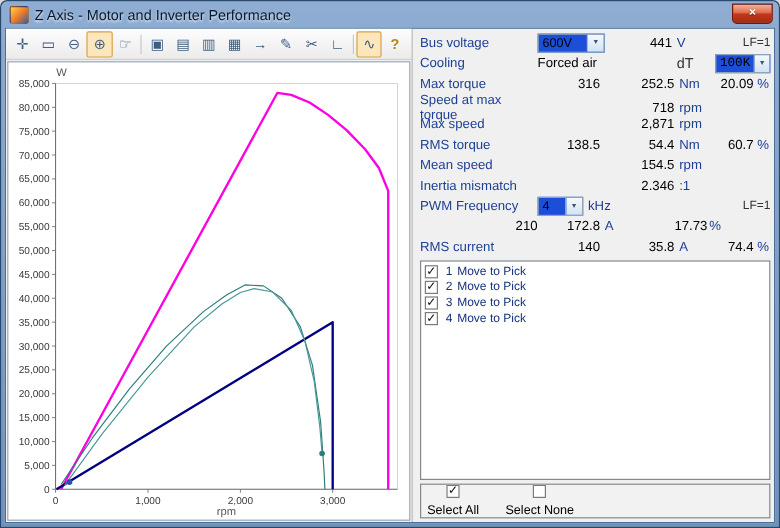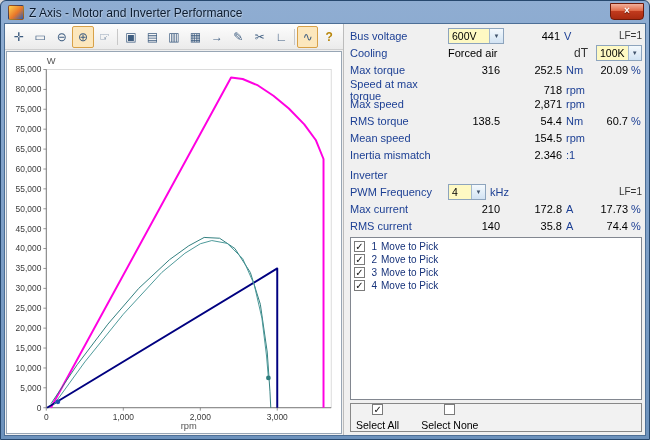--- a/index.html
+++ b/index.html
@@ -30,27 +30,27 @@
   .prow{display:grid;grid-template-columns:98px 52px 62px 26px 40px 1fr;align-items:center;height:17px;}
   .frow{display:flex;align-items:center;height:17px;}
   .lab{color:#1c3f94;}
   .num{text-align:right;color:#000;}
   .unit{color:#1c3f94;padding-left:4px;}
   .pctu{color:#1c3f94;padding-left:3px;}
   .lf{margin-left:auto;color:#333;font-size:10px;}
   .w98{flex:0 0 98px;}
   .w56{flex:0 0 56px;}
   .val{color:#000;}
-  .dd{display:inline-flex;align-items:stretch;height:16px;border:1px solid #8da4bd;background:#fef9c3;
+  .dd{display:inline-flex;align-items:stretch;height:16px;border:1px solid #8da4bd;background:#1d4ed8;
     box-sizing:border-box;cursor:pointer;}
   .dd .ddtxt{flex:1;font-size:10.5px;padding:1px 3px 0;color:#000;white-space:nowrap;}
   .dd .ddarrow{width:13px;background:linear-gradient(#f4f9fd,#d2e3f3);border-left:1px solid #a4b8cd;
     display:flex;align-items:center;justify-content:center;}
   .dd .ddarrow::after{content:"▼";font-size:6px;color:#40536b;}
-  .dd-600{width:56px;} .dd-100k{width:46px;margin-left:8px;} .dd-4{width:38px;}
+  .dd-600{width:56px;} .dd-100k{width:46px;margin-left:18px;font-family:Liberation Mono, monospace;} .dd-4{width:38px;}
   .listbox{flex:1;margin-top:3px;border:1px solid #828790;background:#fff;overflow:hidden;padding:2px 1px;}
   .litem{display:flex;align-items:center;gap:4px;height:13px;font-size:10px;color:#16327a;padding:0 2px;}
   .cb{width:11px;height:11px;box-sizing:border-box;border:1px solid #7b7b7b;background:#fff;
     font-size:10px;line-height:9px;text-align:center;color:#111;cursor:pointer;flex:0 0 11px;}
   .cb.checked::after{content:"✓";}
   .lnum{width:8px;text-align:right;}
   .footer{flex:0 0 19px;margin-top:3px;border:1px solid #888;background:#f2f2f2;
     display:flex;align-items:center;padding:0 5px;}
   .fgroup{display:flex;align-items:center;gap:4px;cursor:pointer;flex-direction:column;}
   .fgroup.second{margin-left:22px;justify-content:space-between;}
@@ -221,34 +221,32 @@
 
       <div class="prow">
         <span class="lab">Inertia mismatch</span>
         <span class="num"></span>
         <span class="num">2.346</span>
         <span class="unit">:1</span>
         <span class="num"></span>
         <span class="pctu"></span>
       </div>
 
-      <div class="sec-header" style="margin-top:4px;">Inverter</div>
 
       <div class="frow">
         <span class="lab w98">PWM Frequency</span>
         <span class="dd dd-4">
           <span class="ddtxt">4</span>
           <span class="ddarrow"></span>
         </span>
         <span class="unit">kHz</span>
         <span class="lf">LF=1</span>
       </div>
 
       <div class="prow">
-        <span class="lab">Max current</span>
         <span class="num">210</span>
         <span class="num">172.8</span>
         <span class="unit">A</span>
         <span class="num">17.73</span>
         <span class="pctu">%</span>
       </div>
 
       <div class="prow">
         <span class="lab">RMS current</span>
         <span class="num">140</span>

